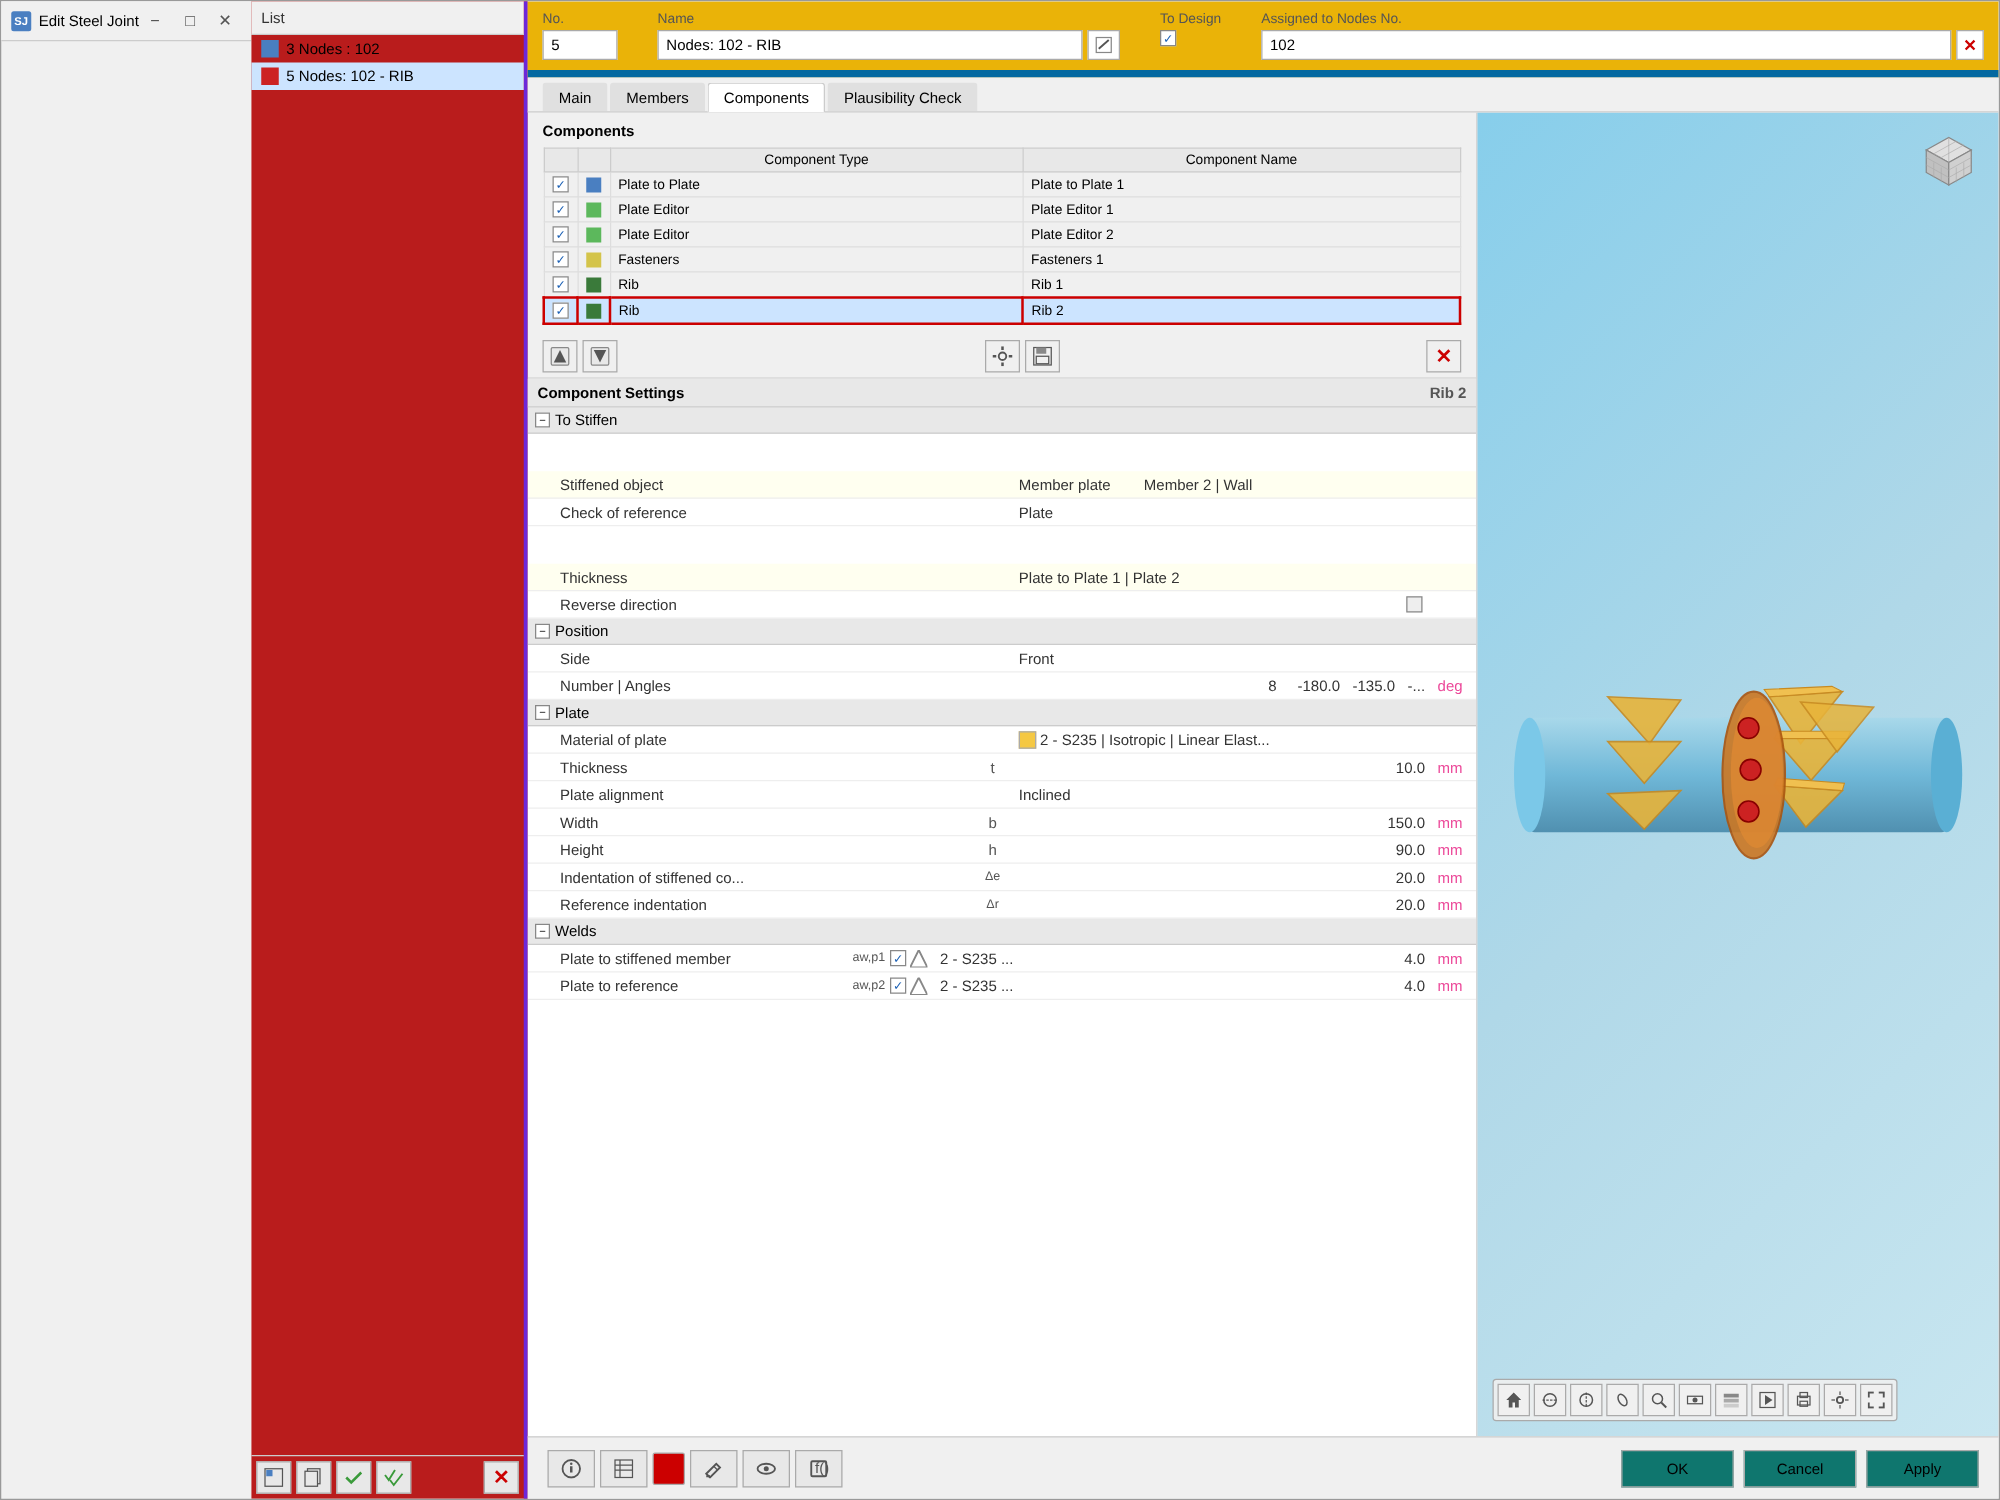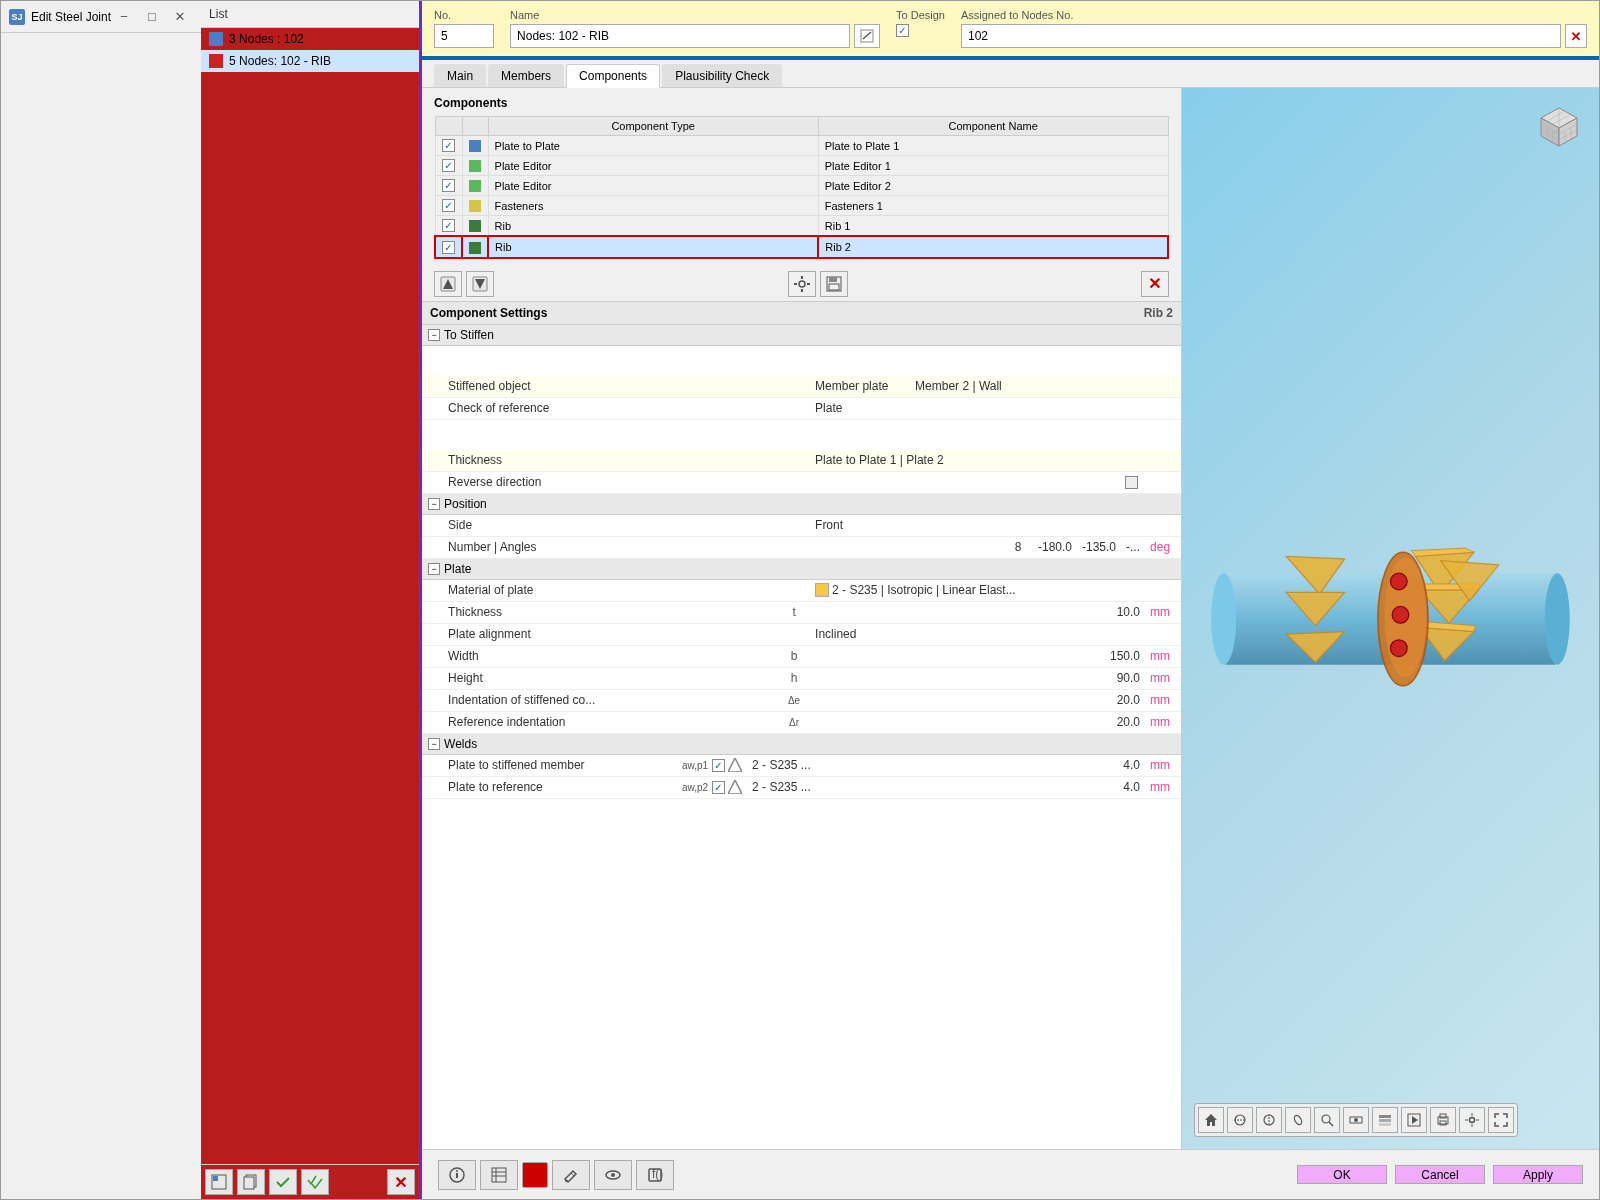--- a/index.html
+++ b/index.html
@@ -21,21 +21,21 @@
     .sidebar-item { padding: 4px 8px; cursor: pointer; display: flex; align-items: center; gap: 6px; font-size: 12px; }
     .sidebar-item.selected { background: #cce4ff; }
     .sidebar-color-box { width: 14px; height: 14px; flex-shrink: 0; }
     .sidebar-footer { margin-top: auto; border-top: 1px solid #ccc; padding: 4px; display: flex; gap: 4px; align-items: center; }
     .sidebar-footer-btn { width: 28px; height: 26px; background: #e8e8e8; border: 1px solid #aaa; cursor: pointer; display: flex; align-items: center; justify-content: center; font-size: 14px; }
     
     
     .right-panel { flex: 1; display: flex; flex-direction: column; overflow: hidden; }
     
     
-    .form-area { background: #fef9c3; border-bottom: 4px solid #0369a1; padding: 8px 12px; display: flex; gap: 16px; align-items: flex-start; flex-shrink: 0; }
+    .form-area { background: #eab308; border-bottom: 6px solid #0369a1; padding: 8px 12px; display: flex; gap: 32px; align-items: flex-start; flex-shrink: 0; }
     .form-group { display: flex; flex-direction: column; gap: 3px; }
     .form-label { font-size: 11px; color: #555; }
     .form-input { border: 1px solid #aaa; background: white; padding: 3px 6px; font-size: 12px; height: 24px; }
     .form-input-wide { width: 340px; }
     .form-input-narrow { width: 60px; }
     .checkbox-group { display: flex; align-items: center; gap: 4px; }
     .edit-btn { width: 26px; height: 24px; background: white; border: 1px solid #aaa; cursor: pointer; display: flex; align-items: center; justify-content: center; font-size: 12px; }
     .assigned-group { display: flex; align-items: flex-end; gap: 4px; }
     .x-btn { width: 22px; height: 24px; background: white; border: 1px solid #aaa; cursor: pointer; display: flex; align-items: center; justify-content: center; color: #c00; font-size: 13px; font-weight: bold; }
     
@@ -84,21 +84,21 @@
     .viewport { flex: 1; background: linear-gradient(135deg, #87ceeb 0%, #b0d8e8 50%, #c8e6f0 100%); position: relative; display: flex; align-items: center; justify-content: center; overflow: hidden; }
     .viewport-cube { position: absolute; top: 12px; right: 12px; width: 56px; height: 56px; }
     .viewport-toolbar { position: absolute; bottom: 12px; left: 12px; display: flex; gap: 3px; background: rgba(240,240,240,0.9); padding: 3px; border: 1px solid #aaa; border-radius: 3px; }
     .vp-btn { width: 26px; height: 26px; background: #f0f0f0; border: 1px solid #aaa; cursor: pointer; display: flex; align-items: center; justify-content: center; font-size: 11px; }
     
     
     .action-bar { height: 50px; border-top: 1px solid #ccc; background: #f0f0f0; display: flex; align-items: center; justify-content: space-between; padding: 0 16px; flex-shrink: 0; }
     .action-bar-left { display: flex; gap: 4px; align-items: center; }
     .action-bar-btn { height: 30px; padding: 0 10px; background: #e8e8e8; border: 1px solid #aaa; cursor: pointer; display: flex; align-items: center; justify-content: center; font-size: 12px; }
     .action-bar-right { display: flex; gap: 8px; }
-    .main-btn { height: 19px; width: 90px; background: #f0abfc; border: 1px solid #aaa; cursor: pointer; font-size: 12px; display: flex; align-items: center; justify-content: center; }
+    .main-btn { height: 30px; width: 90px; background: #0f766e; border: 1px solid #aaa; cursor: pointer; font-size: 12px; display: flex; align-items: center; justify-content: center; }
     
     
     .chk { width: 13px; height: 13px; border: 1px solid #888; background: white; display: inline-flex; align-items: center; justify-content: center; flex-shrink: 0; }
     .chk.checked::after { content: '✓'; font-size: 10px; color: #1a5fb4; }
     .chk-sq { width: 13px; height: 13px; border: 1px solid #888; background: #eee; display: inline-block; flex-shrink: 0; }
     
     
     .selected-red-row td:first-child { border-left: 2px solid red; }
     .selected-red-row td:last-child { border-right: 2px solid red; }
     .selected-red-row td { border-top: 2px solid red; border-bottom: 2px solid red; background: #cce4ff; }

